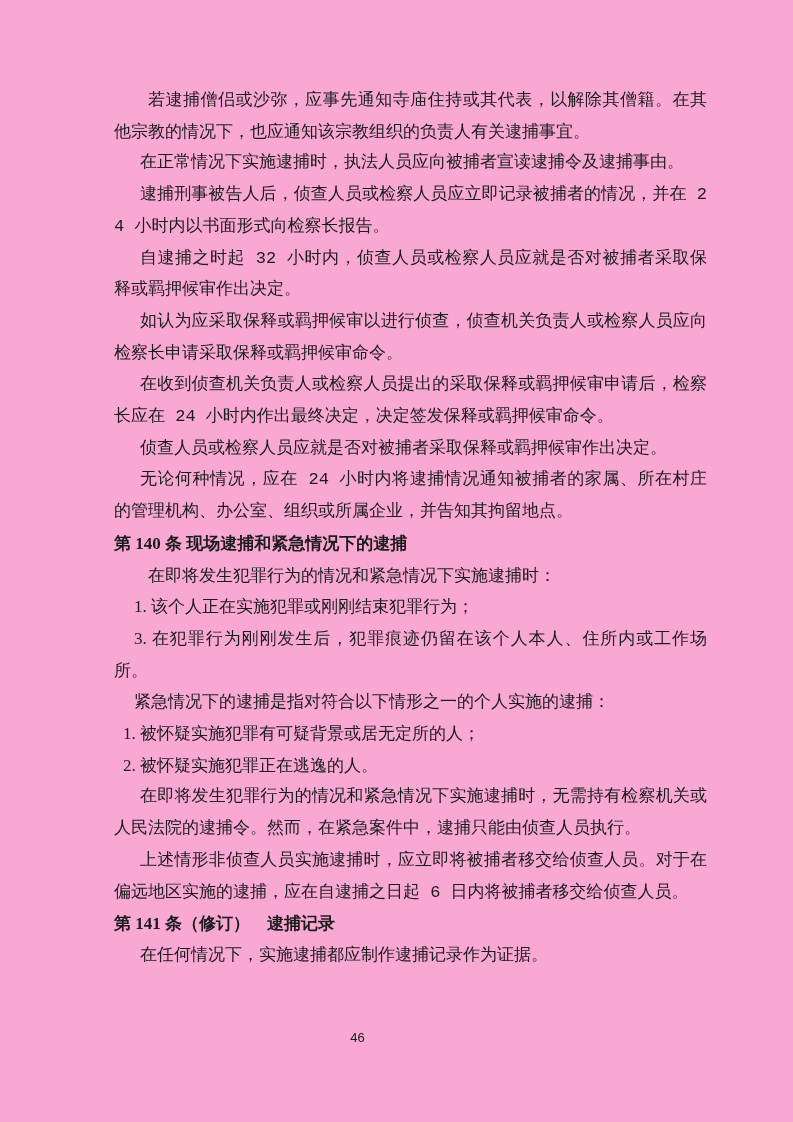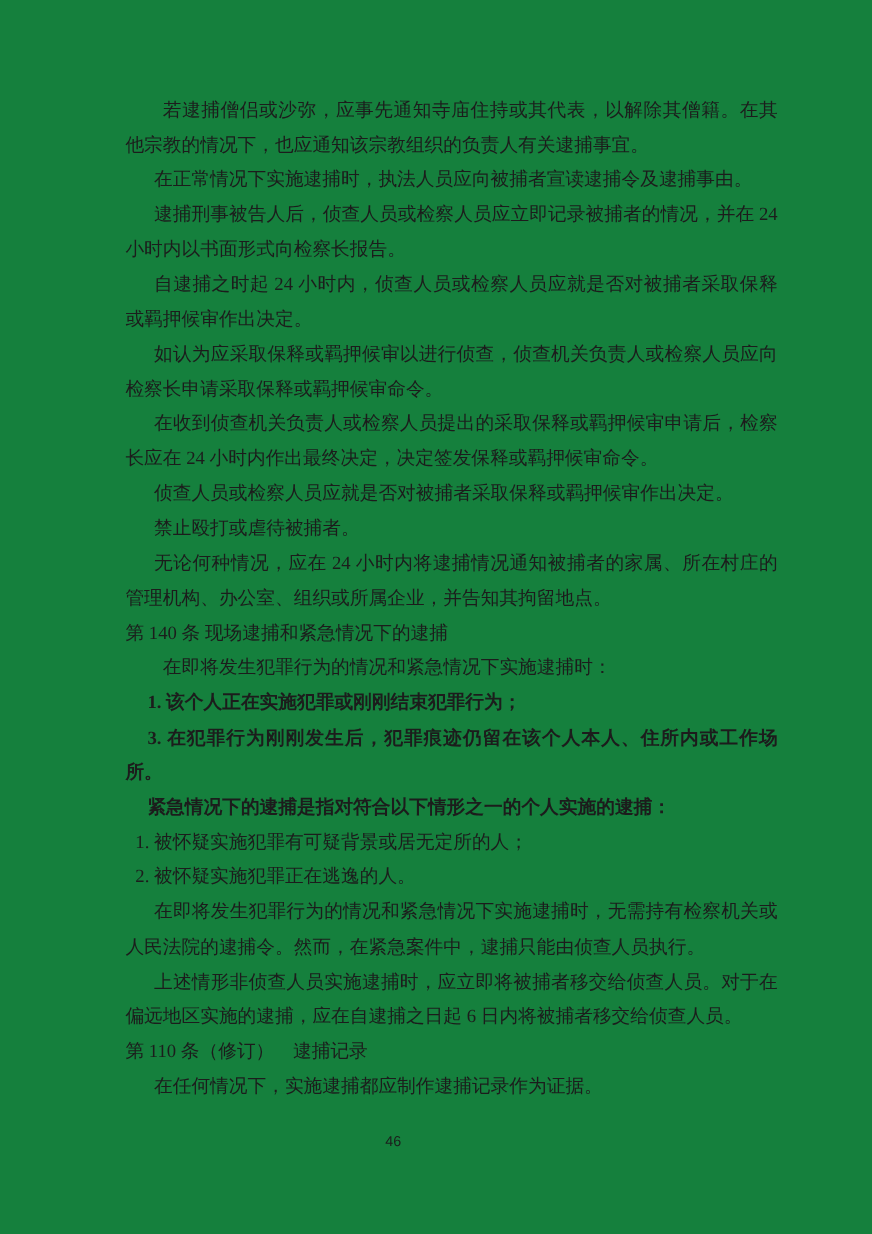--- a/index.html
+++ b/index.html
@@ -1,78 +1,77 @@
 <!DOCTYPE html>
 <html><head>
 <meta charset="utf-8">
 <style>
   html, body { margin: 0; padding: 0; }
   body { background: #ffffff; }
   .page {
     position: relative;
     width: 793px;
     height: 1122px;
-    background: #15803d;
+    background: #f9a8d4;
     overflow: hidden;
     font-family: "Liberation Serif", "DejaVu Serif", serif;
     color: #1c1c1c;
   }
   .content {
     position: absolute;
     left: 114px;
     top: 84px;
     width: 593px;
   }
   .content p {
     margin: 0;
     font-size: 17px;
     line-height: 31.7px;
     text-align: justify;
     word-break: break-all;
   }
   .ind-2  { text-indent: 34px; }  
-  .ind-15 { text-indent: 26px; }  
-  .ind-12 { text-indent: 20px; font-weight: bold; }  
+  .ind-15 { text-indent: 26px; font-family: Liberation Mono, monospace; }  
+  .ind-12 { text-indent: 20px; }  
   .ind-05 { text-indent: 9px;  }  
   .heading {
     text-align: left;
     text-indent: 0 !important;
-    font-weight: normal;
+    font-weight: bold;
   }
   .page-num {
     position: absolute;
     top: 1030px;
     left: 0;
     width: 715px;
     text-align: center;
     font-family: "Liberation Sans", "DejaVu Sans", sans-serif;
     font-size: 13px;
     color: #1c1c1c;
   }
 </style>
 </head>
 <body>
 
 <div class="page">
   <div class="content">
     <p class="ind-2">若逮捕僧侣或沙弥，应事先通知寺庙住持或其代表，以解除其僧籍。在其他宗教的情况下，也应通知该宗教组织的负责人有关逮捕事宜。</p>
     <p class="ind-15">在正常情况下实施逮捕时，执法人员应向被捕者宣读逮捕令及逮捕事由。</p>
     <p class="ind-15">逮捕刑事被告人后，侦查人员或检察人员应立即记录被捕者的情况，并在 24 小时内以书面形式向检察长报告。</p>
-    <p class="ind-15">自逮捕之时起 24 小时内，侦查人员或检察人员应就是否对被捕者采取保释或羁押候审作出决定。</p>
+    <p class="ind-15">自逮捕之时起 32 小时内，侦查人员或检察人员应就是否对被捕者采取保释或羁押候审作出决定。</p>
     <p class="ind-15">如认为应采取保释或羁押候审以进行侦查，侦查机关负责人或检察人员应向检察长申请采取保释或羁押候审命令。</p>
     <p class="ind-15">在收到侦查机关负责人或检察人员提出的采取保释或羁押候审申请后，检察长应在 24 小时内作出最终决定，决定签发保释或羁押候审命令。</p>
     <p class="ind-15">侦查人员或检察人员应就是否对被捕者采取保释或羁押候审作出决定。</p>
-    <p class="ind-15">禁止殴打或虐待被捕者。</p>
     <p class="ind-15">无论何种情况，应在 24 小时内将逮捕情况通知被捕者的家属、所在村庄的管理机构、办公室、组织或所属企业，并告知其拘留地点。</p>
     <p class="heading">第 140 条 现场逮捕和紧急情况下的逮捕</p>
     <p class="ind-2">在即将发生犯罪行为的情况和紧急情况下实施逮捕时：</p>
     <p class="ind-12">1. 该个人正在实施犯罪或刚刚结束犯罪行为；</p>
     <p class="ind-12">3. 在犯罪行为刚刚发生后，犯罪痕迹仍留在该个人本人、住所内或工作场所。</p>
     <p class="ind-12">紧急情况下的逮捕是指对符合以下情形之一的个人实施的逮捕：</p>
     <p class="ind-05">1. 被怀疑实施犯罪有可疑背景或居无定所的人；</p>
     <p class="ind-05">2. 被怀疑实施犯罪正在逃逸的人。</p>
     <p class="ind-15">在即将发生犯罪行为的情况和紧急情况下实施逮捕时，无需持有检察机关或人民法院的逮捕令。然而，在紧急案件中，逮捕只能由侦查人员执行。</p>
     <p class="ind-15">上述情形非侦查人员实施逮捕时，应立即将被捕者移交给侦查人员。对于在偏远地区实施的逮捕，应在自逮捕之日起 6 日内将被捕者移交给侦查人员。</p>
-    <p class="heading">第 110 条（修订）　逮捕记录</p>
+    <p class="heading">第 141 条（修订）　逮捕记录</p>
     <p class="ind-15">在任何情况下，实施逮捕都应制作逮捕记录作为证据。</p>
   </div>
   <div class="page-num">46</div>
 </div>
 
 </body></html>

